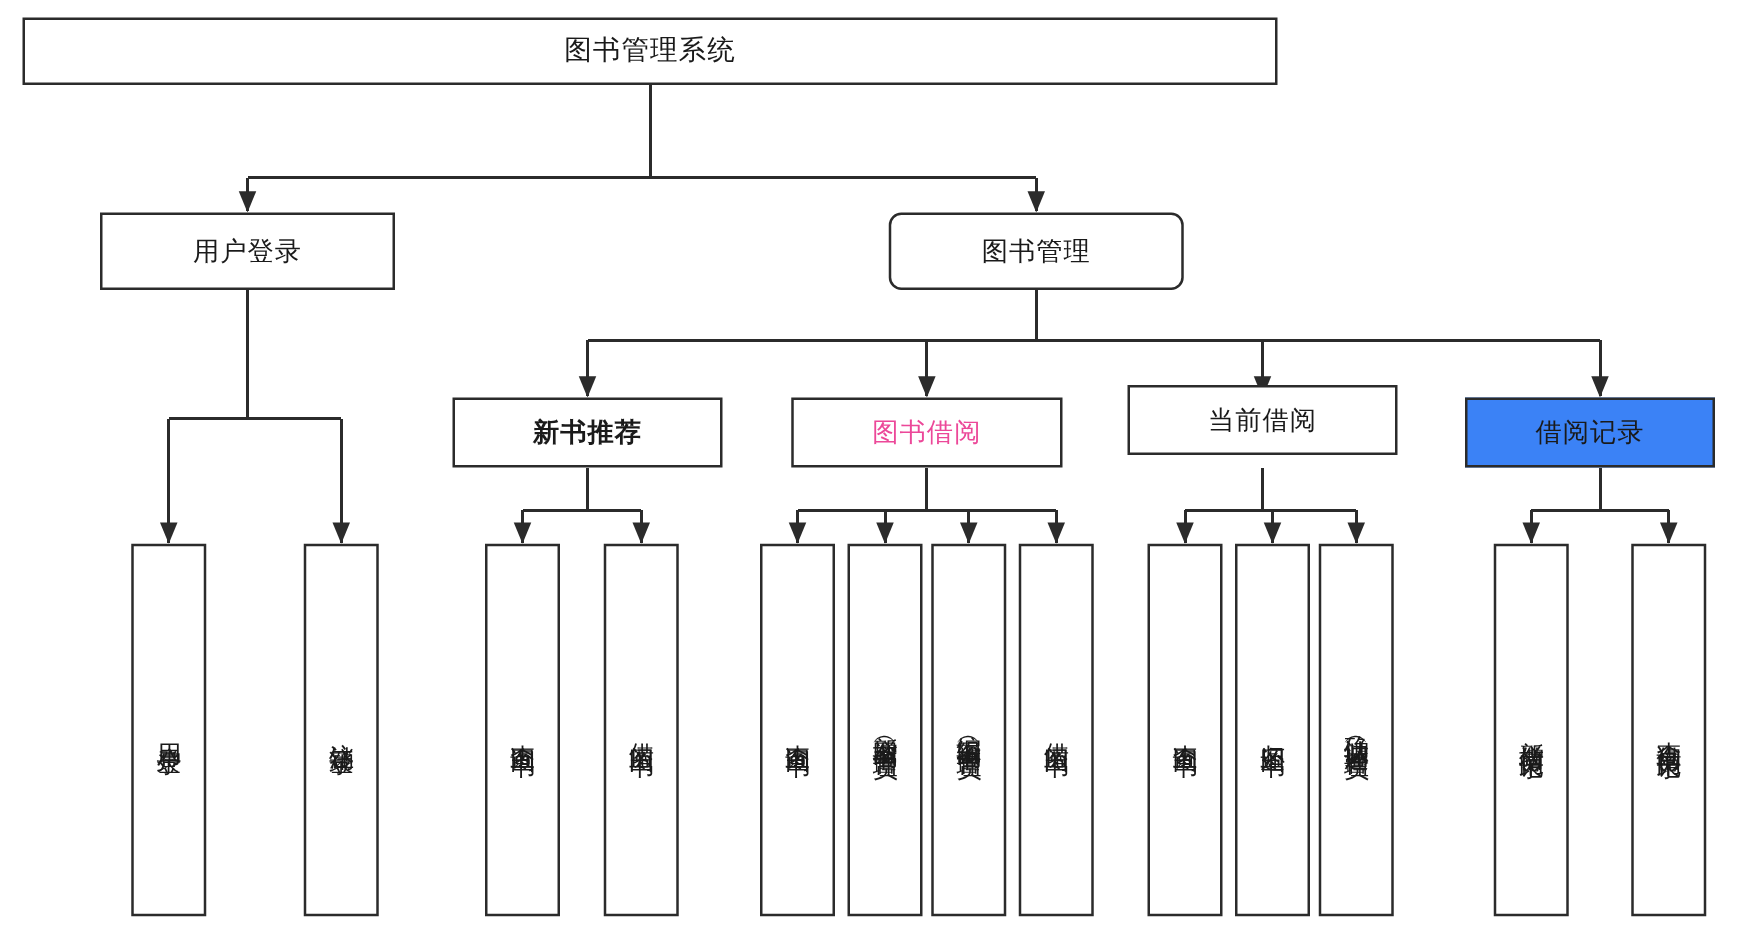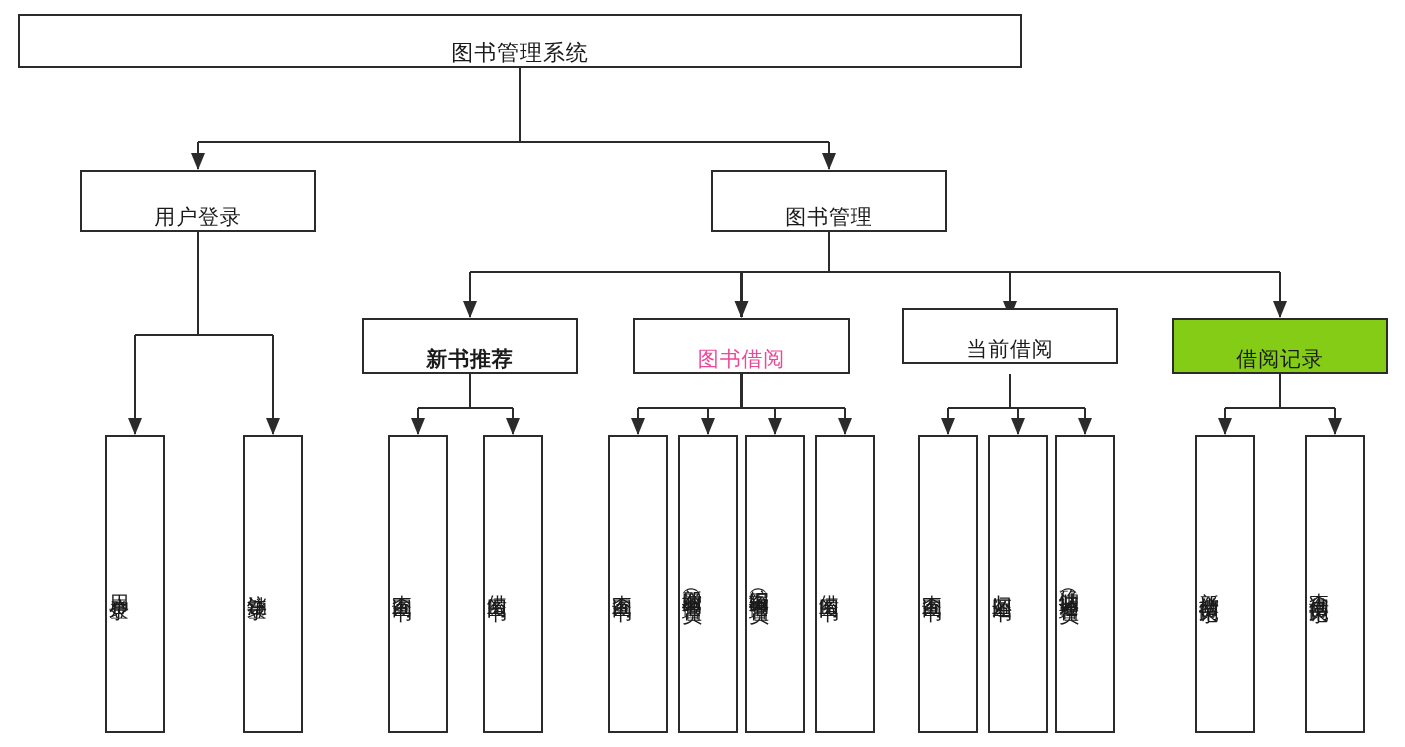--- a/index.html
+++ b/index.html
@@ -25,21 +25,21 @@
     width: 1405px;
     height: 747px;
     pointer-events: none;
   }
   .node {
     position: absolute;
     box-sizing: border-box;
     background: #ffffff;
     border: 2px solid #0369a1;
     display: flex;
-    align-items: flex-end;
+    align-items: center;
     justify-content: center;
     color: #1a1a1a;
   }
   .node.horizontal {
     writing-mode: horizontal-tb;
   }
   .node.vertical {
     writing-mode: vertical-rl;
     text-orientation: upright;
   }
@@ -124,33 +124,33 @@
       <line x1="1335" y1="408" x2="1335" y2="434" stroke="#2b2b2b" stroke-width="2.4" shape-rendering="crispEdges"></line>
       <polygon points="1328,418 1342,418 1335,435" fill="#2b2b2b"></polygon>
     </svg>
   <div id="nodes">
       <div class="node horizontal level-root" style="left: 18px; top: 14px; width: 1004px; height: 54px; border-color: rgb(43, 43, 43); background: rgb(255, 255, 255); color: rgb(26, 26, 26);">
         <span class="node-label">图书管理系统</span>
       </div>
       <div class="node horizontal level-1" style="left: 80px; top: 170px; width: 236px; height: 62px; border-color: rgb(43, 43, 43); background: rgb(255, 255, 255); color: rgb(26, 26, 26);">
         <span class="node-label">用户登录</span>
       </div>
-      <div class="node horizontal level-1" style="left: 711px; top: 170px; width: 236px; height: 62px; border-color: rgb(43, 43, 43); background: rgb(255, 255, 255); color: rgb(26, 26, 26);">
+      <div class="node horizontal level-1" style="left: 711px; top: 170px; width: 236px; height: 62px; border-color: rgb(43, 43, 43); background: rgb(255, 255, 255); color: rgb(26, 26, 26); border-radius: 10px;">
         <span class="node-label">图书管理</span>
       </div>
       <div class="node horizontal level-2" style="left: 362px; top: 318px; width: 216px; height: 56px; border-color: rgb(43, 43, 43); background: rgb(255, 255, 255); color: rgb(26, 26, 26); font-weight: bold;">
         <span class="node-label">新书推荐</span>
       </div>
       <div class="node horizontal level-2" style="left: 633px; top: 318px; width: 217px; height: 56px; border-color: rgb(43, 43, 43); background: rgb(255, 255, 255); color: #ec4899;">
         <span class="node-label">图书借阅</span>
       </div>
       <div class="node horizontal level-2" style="left: 902px; top: 308px; width: 216px; height: 56px; border-color: rgb(43, 43, 43); background: rgb(255, 255, 255); color: rgb(26, 26, 26);">
         <span class="node-label">当前借阅</span>
       </div>
-      <div class="node horizontal level-2" style="left: 1172px; top: 318px; width: 216px; height: 56px; border-color: rgb(43, 43, 43); background: #84cc16; color: rgb(26, 26, 26);">
+      <div class="node horizontal level-2" style="left: 1172px; top: 318px; width: 200px; height: 56px; border-color: rgb(43, 43, 43); background: #3b82f6; color: rgb(26, 26, 26);">
         <span class="node-label">借阅记录</span>
       </div>
       <div class="node vertical level-3" style="left: 105px; top: 435px; width: 60px; height: 298px; border-color: rgb(43, 43, 43); background: rgb(255, 255, 255); color: rgb(26, 26, 26);">
         <span class="node-label">用户登录</span>
       </div>
       <div class="node vertical level-3" style="left: 243px; top: 435px; width: 60px; height: 298px; border-color: rgb(43, 43, 43); background: rgb(255, 255, 255); color: rgb(26, 26, 26);">
         <span class="node-label">注销登录</span>
       </div>
       <div class="node vertical level-3" style="left: 388px; top: 435px; width: 60px; height: 298px; border-color: rgb(43, 43, 43); background: rgb(255, 255, 255); color: rgb(26, 26, 26);">
         <span class="node-label">查询图书</span>

